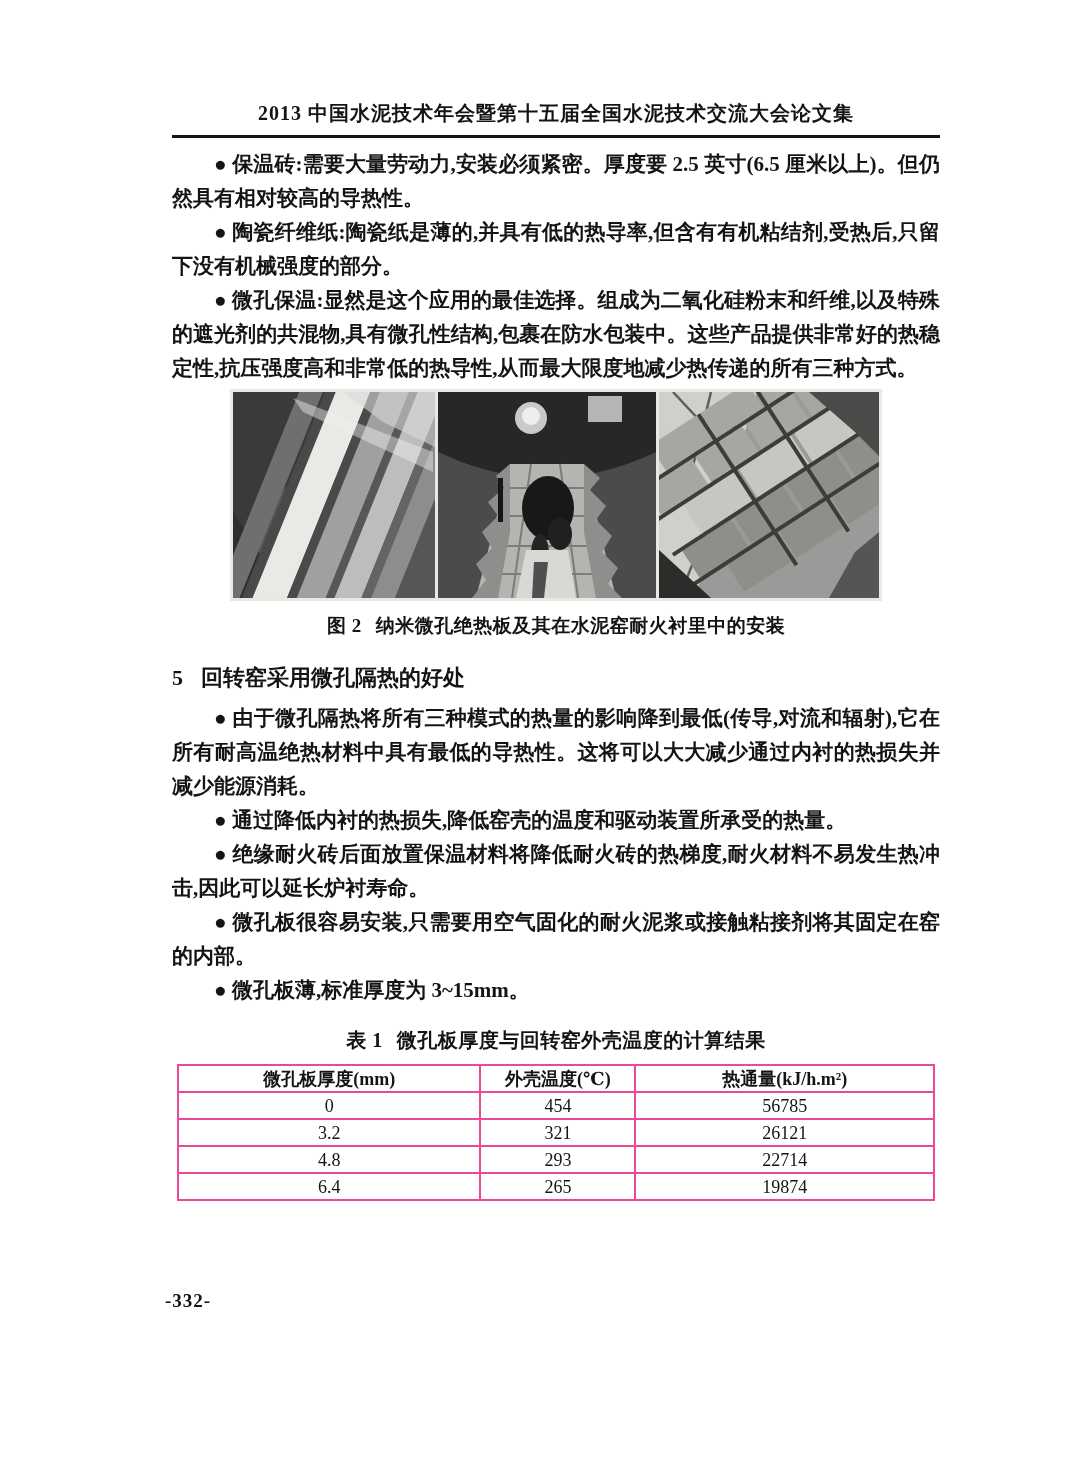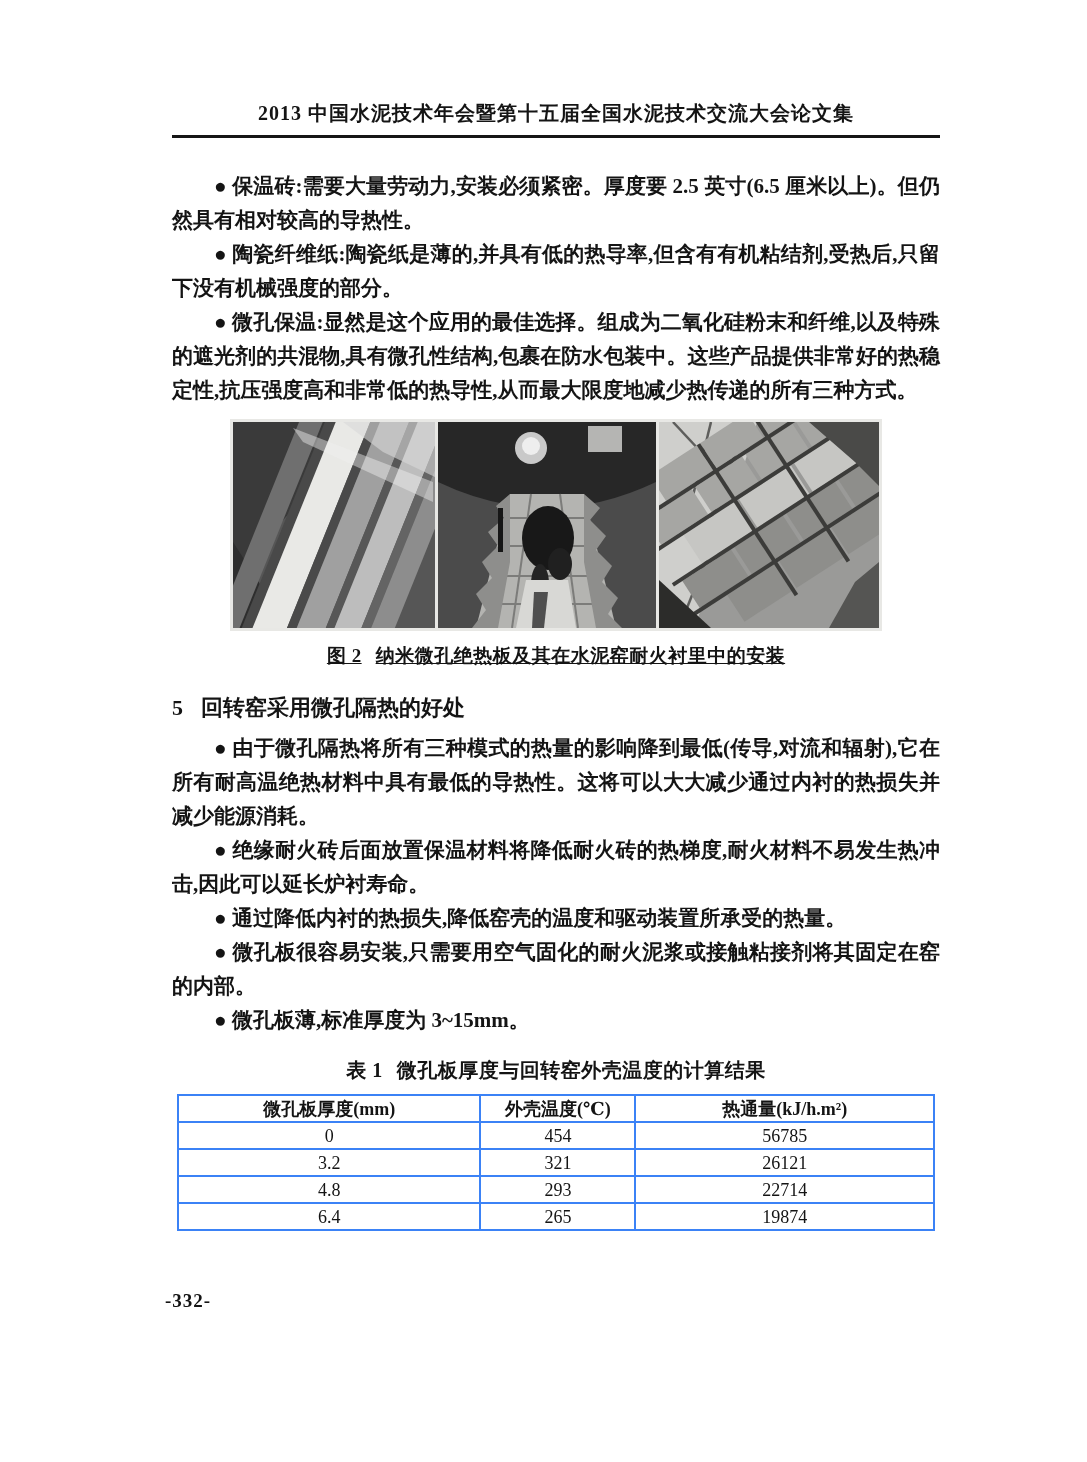--- a/index.html
+++ b/index.html
@@ -14,21 +14,21 @@
   .page { position: relative; width: 1087px; height: 1462px; background: #ffffff; }
   .content { margin-left: 172px; width: 768px; }
 
   .doc-header { padding-top: 100px; }
   .doc-header .title {
     font-size: 20px; font-weight: bold; text-align: center;
     letter-spacing: 1px; line-height: 26px;
   }
   .header-rule { margin-top: 9px; border-bottom: 3px solid #161616; }
 
-  .body-text { margin-top: 31px; }
+  .body-text { margin-top: 9px; }
   .body-text p {
     margin: 0; font-size: 21px; line-height: 34px;
     font-weight: 600; text-align: justify; text-indent: 2em;
   }
 
   .figure { margin-top: 4px; }
   .photo-strip {
     margin-left: 58px; width: 652px;
     background: #e8e8e5; padding: 3px;
     display: flex; gap: 3px;
@@ -54,21 +54,21 @@
   .table-block { margin-top: 20px; }
   .table-caption {
     text-align: center; font-size: 20px; font-weight: bold; letter-spacing: 0.5px;
   }
   .table-caption .cap-label { margin-right: 14px; }
   table.data-table {
     margin: 10px auto 0 auto; width: 758px;
     border-collapse: collapse; table-layout: fixed;
   }
   table.data-table th, table.data-table td {
-    border: 2px solid #3b82f6; text-align: center;
+    border: 2px solid #ec4899; text-align: center;
     font-size: 18px; height: 27px; padding: 1px 4px; line-height: 22px;
   }
   table.data-table th { font-weight: 600; }
   table.data-table col.c1 { width: 40%; }
   table.data-table col.c2 { width: 20.5%; }
   table.data-table col.c3 { width: 39.5%; }
 
   .page-footer {
     position: absolute; left: 165px; top: 1290px;
     font-size: 19px; font-weight: 600; letter-spacing: 1px;
@@ -84,21 +84,21 @@
       <div class="title">2013 中国水泥技术年会暨第十五届全国水泥技术交流大会论文集</div>
       <div class="header-rule"></div>
     </header>
 
     <section class="body-text">
       <p>● 保温砖:需要大量劳动力,安装必须紧密。厚度要 2.5 英寸(6.5 厘米以上)。但仍然具有相对较高的导热性。</p>
       <p>● 陶瓷纤维纸:陶瓷纸是薄的,并具有低的热导率,但含有有机粘结剂,受热后,只留下没有机械强度的部分。</p>
       <p>● 微孔保温:显然是这个应用的最佳选择。组成为二氧化硅粉末和纤维,以及特殊的遮光剂的共混物,具有微孔性结构,包裹在防水包装中。这些产品提供非常好的热稳定性,抗压强度高和非常低的热导性,从而最大限度地减少热传递的所有三种方式。</p>
     </section>
 
-    <figure class="figure" style="margin:12px 0 0 0;text-decoration:underline;">
+    <figure class="figure" style="margin:4px 0 0 0;">
       <div class="photo-strip">
 
         <svg width="202" height="206" viewBox="0 0 202 206" aria-hidden="true">
           <rect width="202" height="206" fill="#565656"></rect>
           <polygon points="0,0 140,0 30,120 0,160" fill="#3a3a3a"></polygon>
           <polygon points="0,120 55,206 0,206" fill="#2e2e2e"></polygon>
           <g transform="rotate(22 101 103)">
             <rect x="30" y="-40" width="22" height="290" fill="#6f6f6f"></rect>
             <rect x="54" y="-40" width="10" height="290" fill="#494949"></rect>
             <rect x="64" y="-40" width="32" height="290" fill="#e9e9e6"></rect>
@@ -191,22 +191,22 @@
         <span class="cap-label">图 2</span><span>纳米微孔绝热板及其在水泥窑耐火衬里中的安装</span>
       </figcaption>
     </figure>
 
     <h2 class="section-heading">
       <span class="sec-num">5</span><span>回转窑采用微孔隔热的好处</span>
     </h2>
 
     <section class="section-body">
       <p>● 由于微孔隔热将所有三种模式的热量的影响降到最低(传导,对流和辐射),它在所有耐高温绝热材料中具有最低的导热性。这将可以大大减少通过内衬的热损失并减少能源消耗。</p>
+      <p>● 通过降低内衬的热损失,降低窑壳的温度和驱动装置所承受的热量。</p>
       <p>● 绝缘耐火砖后面放置保温材料将降低耐火砖的热梯度,耐火材料不易发生热冲击,因此可以延长炉衬寿命。</p>
-      <p>● 通过降低内衬的热损失,降低窑壳的温度和驱动装置所承受的热量。</p>
       <p>● 微孔板很容易安装,只需要用空气固化的耐火泥浆或接触粘接剂将其固定在窑的内部。</p>
       <p>● 微孔板薄,标准厚度为 3~15mm。</p>
     </section>
 
     <section class="table-block">
       <div class="table-caption">
         <span class="cap-label">表 1</span><span>微孔板厚度与回转窑外壳温度的计算结果</span>
       </div>
       <table class="data-table">
         <colgroup>

